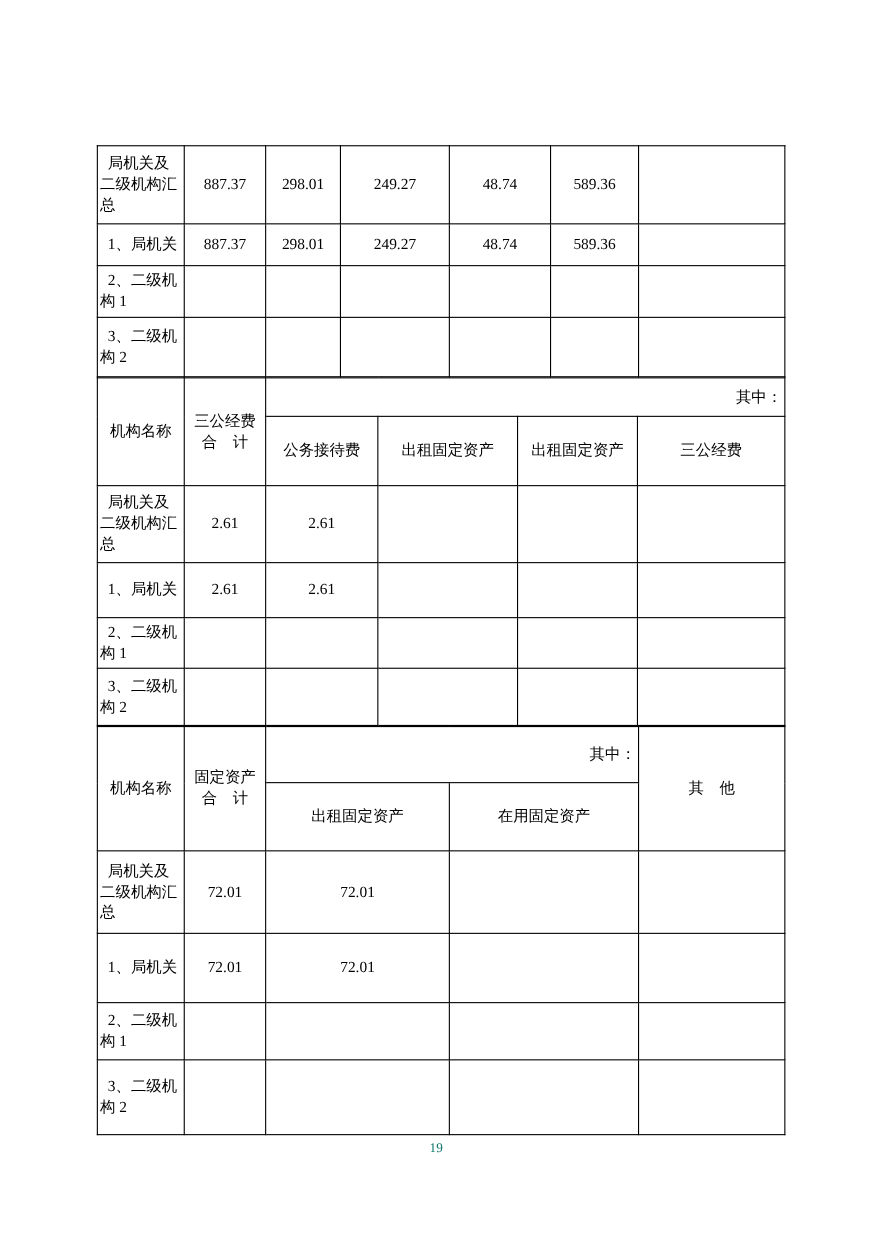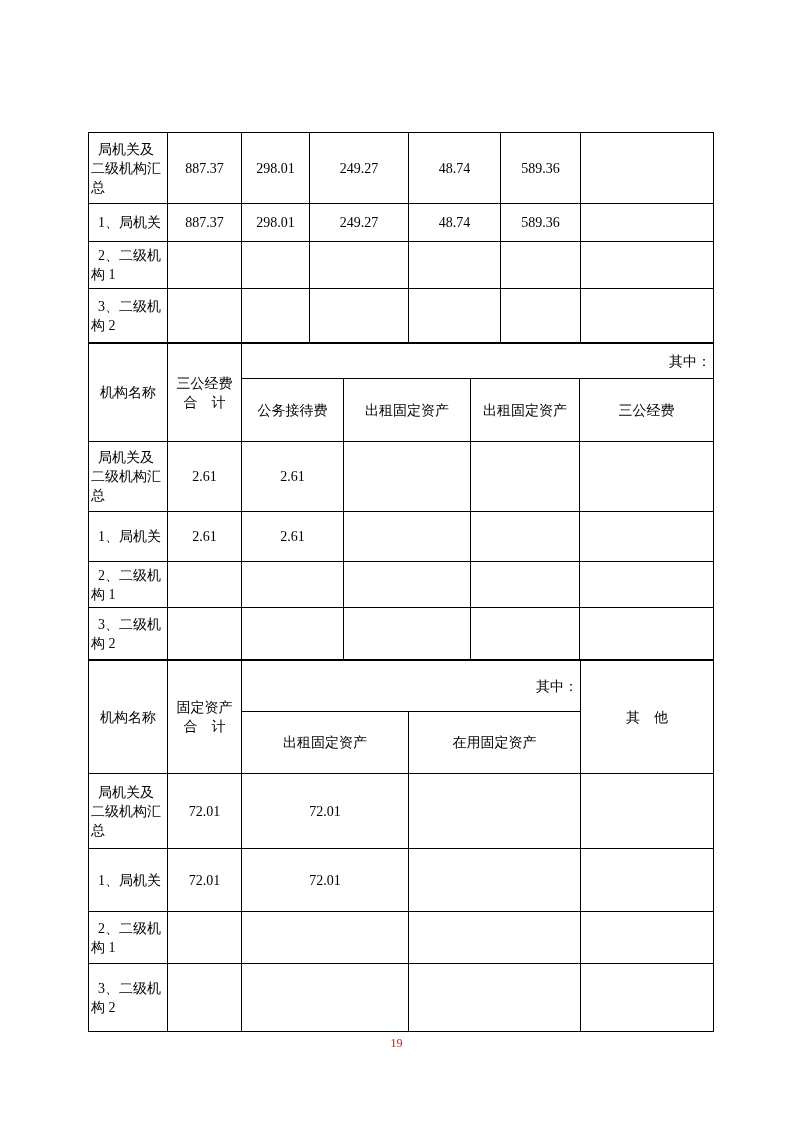--- a/index.html
+++ b/index.html
@@ -48,21 +48,21 @@
   
   td.pre { white-space: pre-line; }
   
   td.among { text-align: right; padding-left: 34px; }
   .pageno {
     position: absolute;
     left: 0; top: 1036px;
     width: 100%;
     text-align: center;
     font-size: 12px;
-    color: #b91c1c;
+    color: #0f766e;
   }
 </style>
 </head>
 <body>
 
 <div class="page">
   <div class="content">
 
     <table class="t">
       <colgroup>

